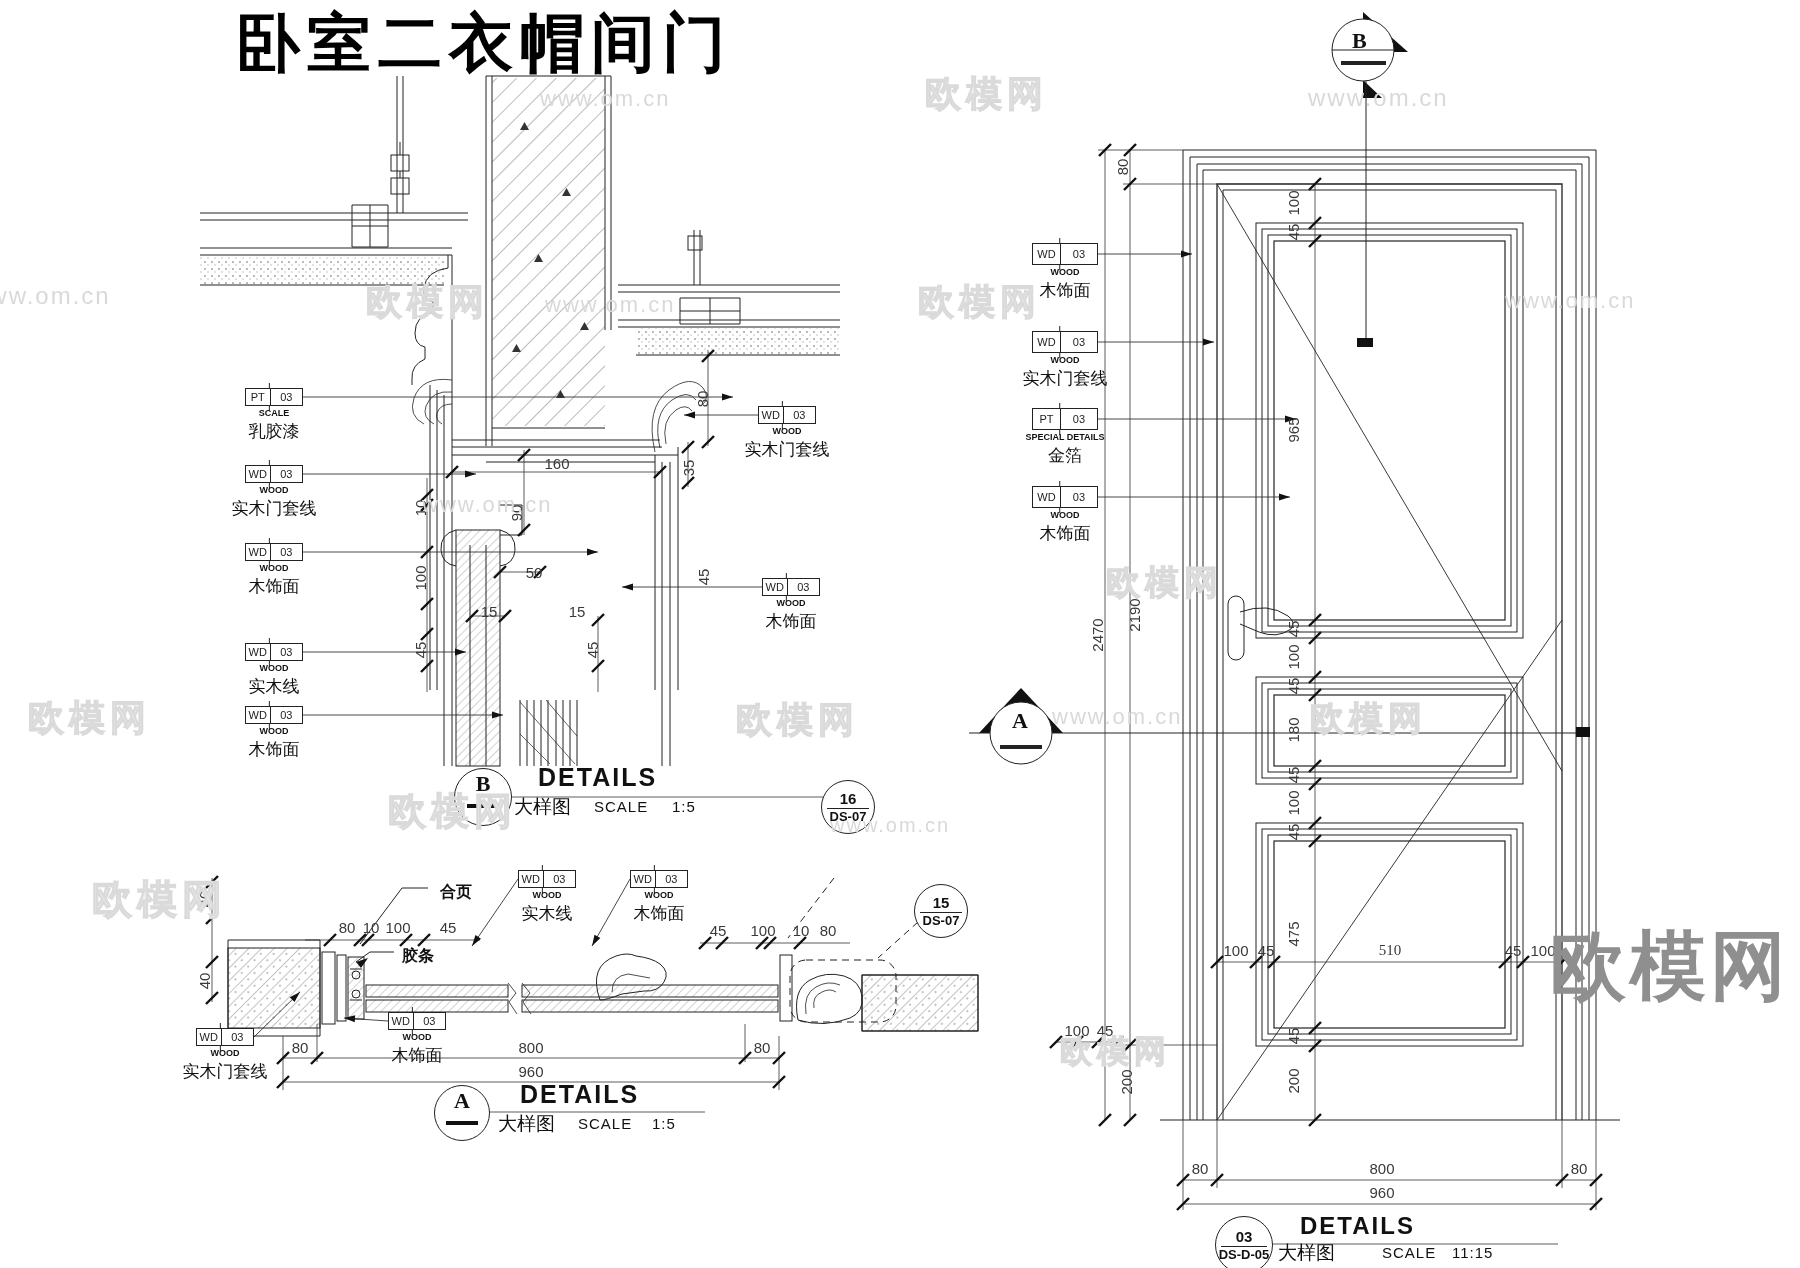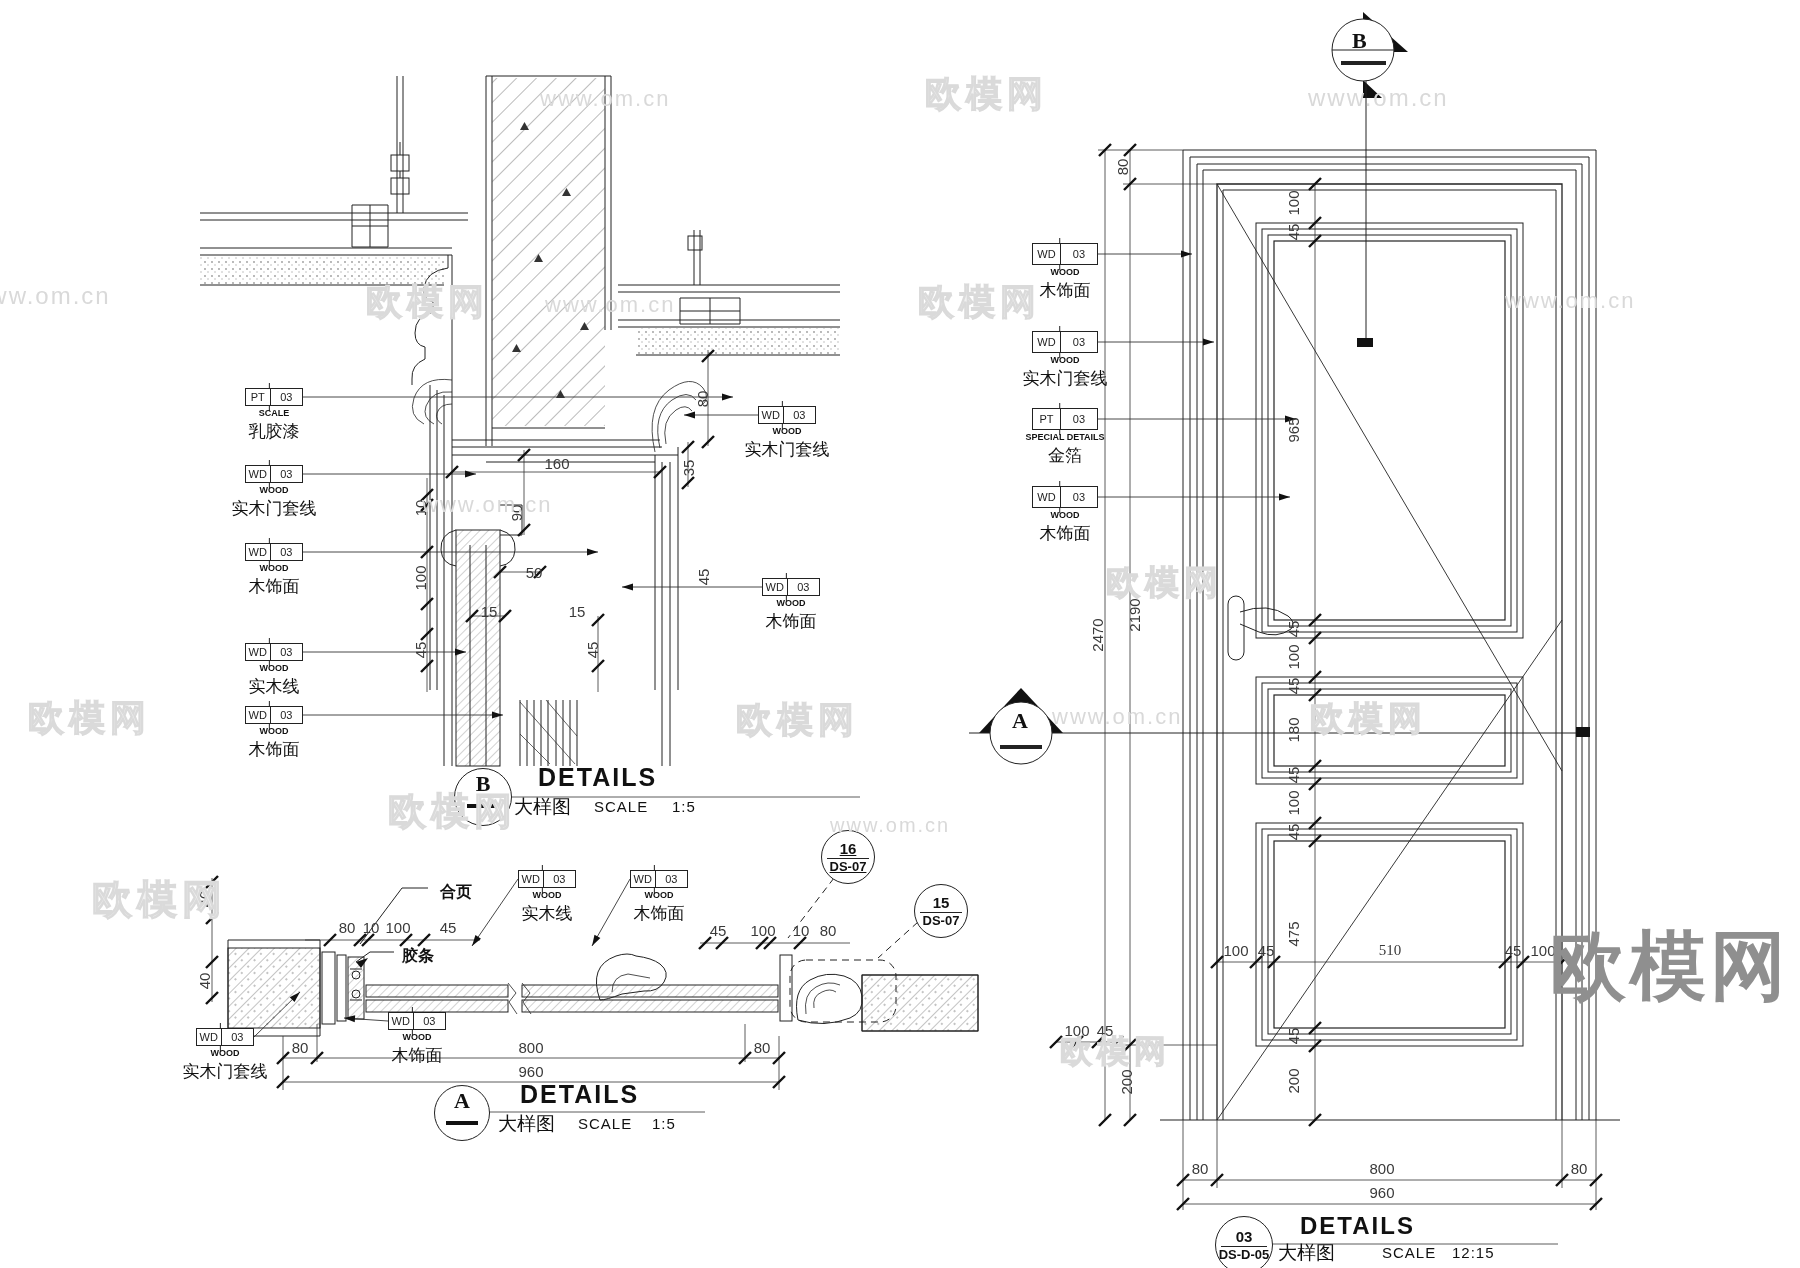--- a/index.html
+++ b/index.html
@@ -293,20 +293,21 @@
         <path d="M1590,1186 L1602,1174" stroke="#111" stroke-width="2.4"></path>
         <path d="M1177,1210 L1189,1198" stroke="#111" stroke-width="2.4"></path>
         <path d="M1590,1210 L1602,1198" stroke="#111" stroke-width="2.4"></path>
         <path d="M1050,1048 L1062,1036" stroke="#111" stroke-width="2.4"></path>
         <path d="M1071,1048 L1083,1036" stroke="#111" stroke-width="2.4"></path>
         <path d="M1092,1048 L1104,1036" stroke="#111" stroke-width="2.4"></path>
         <path d="M1111,1048 L1123,1036" stroke="#111" stroke-width="2.4"></path>
       </g>
   </svg>
 
+  <div class="title">卧室二衣帽间门</div>
 
   <div class="sbubble" style="left:454px;top:768px;width:58px;height:58px;">
     <div class="ml">B</div>
     <div class="mbar"></div>
   </div>
   <div class="dtitle" style="left:538px;top:763px;">DETAILS</div>
   <div class="dsub" style="left:514px;top:794px;">大样图</div>
   <div class="dscale" style="left:594px;top:798px;">SCALE</div>
   <div class="dscale" style="left:672px;top:798px;">1:5</div>
 
@@ -320,21 +321,21 @@
   <div class="dscale" style="left:652px;top:1115px;">1:5</div>
 
   <div class="bubble" style="left:1215px;top:1216px;width:58px;height:58px;">
     <div class="bt">03</div>
     <div class="bd"></div>
     <div class="bs">DS-D-05</div>
   </div>
   <div class="dtitle" style="left:1300px;top:1212px;font-size:24px;">DETAILS</div>
   <div class="dsub" style="left:1278px;top:1240px;">大样图</div>
   <div class="dscale" style="left:1382px;top:1244px;">SCALE</div>
-  <div class="dscale" style="left:1452px;top:1244px;">12:15</div>
+  <div class="dscale" style="left:1452px;top:1244px;">11:15</div>
 
   <div class="mletter" style="left:1352px;top:28px;">B</div>
   <div class="mletter" style="left:1012px;top:708px;">A</div>
 
 <div class="dim" style="left: 557px; top: 463px;">160</div>
     <div class="dim r" style="left: 688px; top: 468px;">35</div>
     <div class="dim r" style="left: 516px; top: 513px;">90</div>
     <div class="dim" style="left: 534px; top: 572px;">50</div>
     <div class="dim" style="left: 489px; top: 611px;">15</div>
     <div class="dim" style="left: 577px; top: 611px;">15</div>
@@ -499,21 +500,21 @@
       <div class="cname">金箔</div>
     </div>
     <div class="callout w66" style="left: 1032px; top: 486px;">
       <div class="cbox">
       <div class="cc">WD</div>
       <div class="cn">03</div>
       </div>
       <div class="cmat">WOOD</div>
       <div class="cname">木饰面</div>
     </div>
-    <div class="bubble" style="left: 821px; top: 830px; width: 54px; height: 54px; text-decoration: underline;">
+    <div class="bubble" style="left: 821px; top: 780px; width: 54px; height: 54px;">
       <div class="bt">16</div>
     <div class="bd"></div>
     <div class="bs">DS-07</div>
     </div>
     <div class="bubble" style="left: 914px; top: 884px; width: 54px; height: 54px;">
       <div class="bt">15</div>
     <div class="bd"></div>
     <div class="bs">DS-07</div>
     </div>
     <div class="slabel" style="left: 440px; top: 882px;">合页</div>

